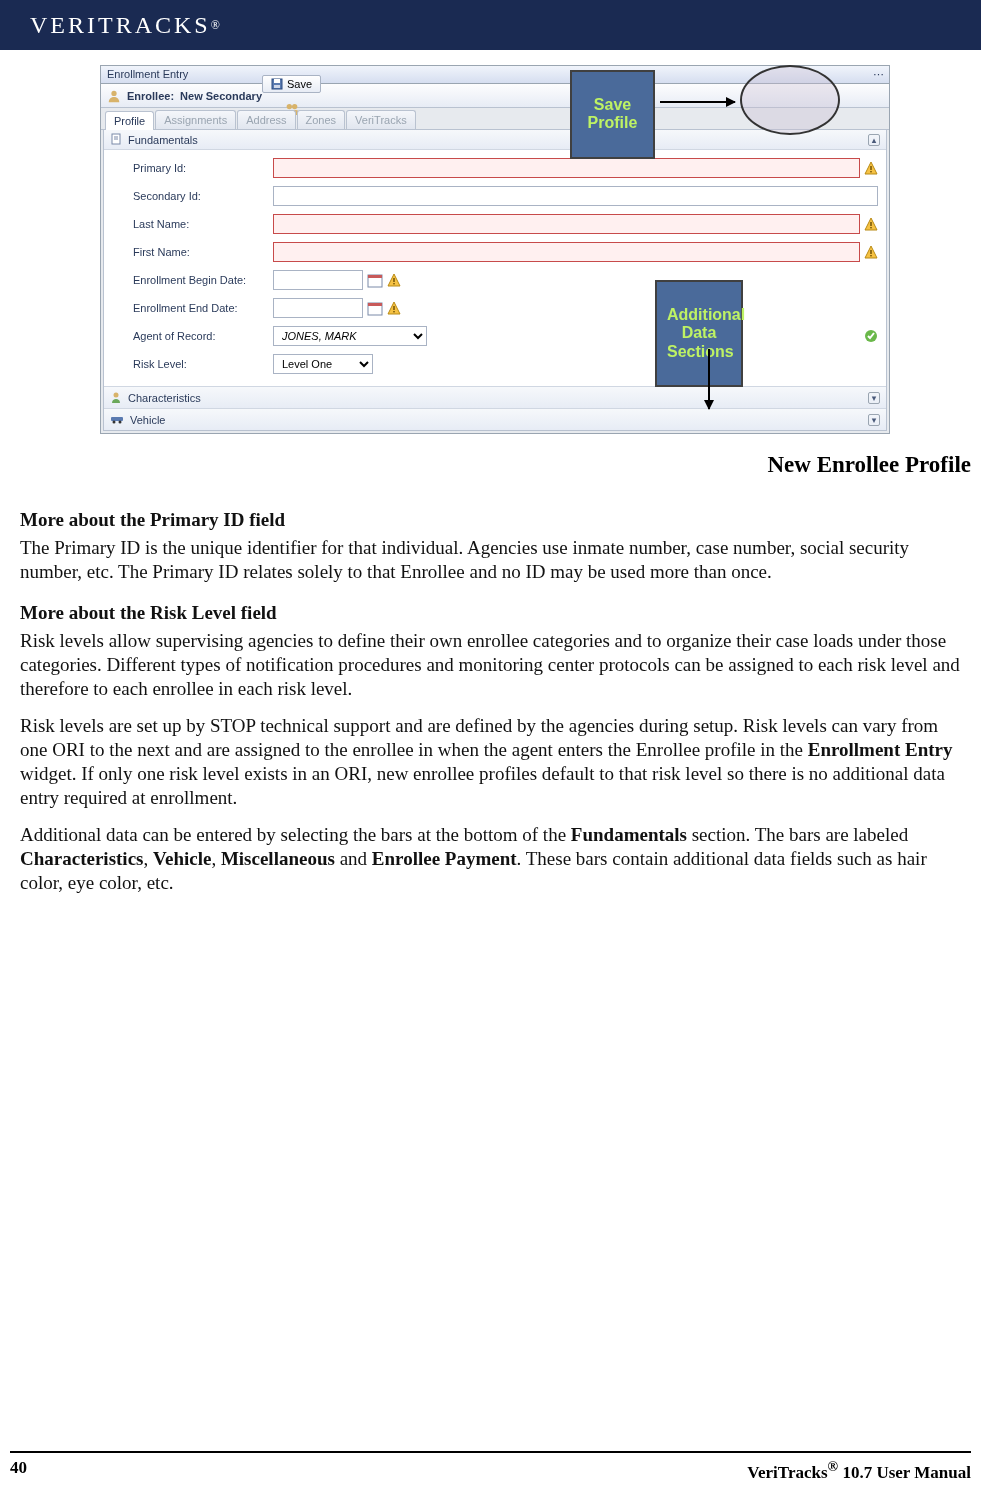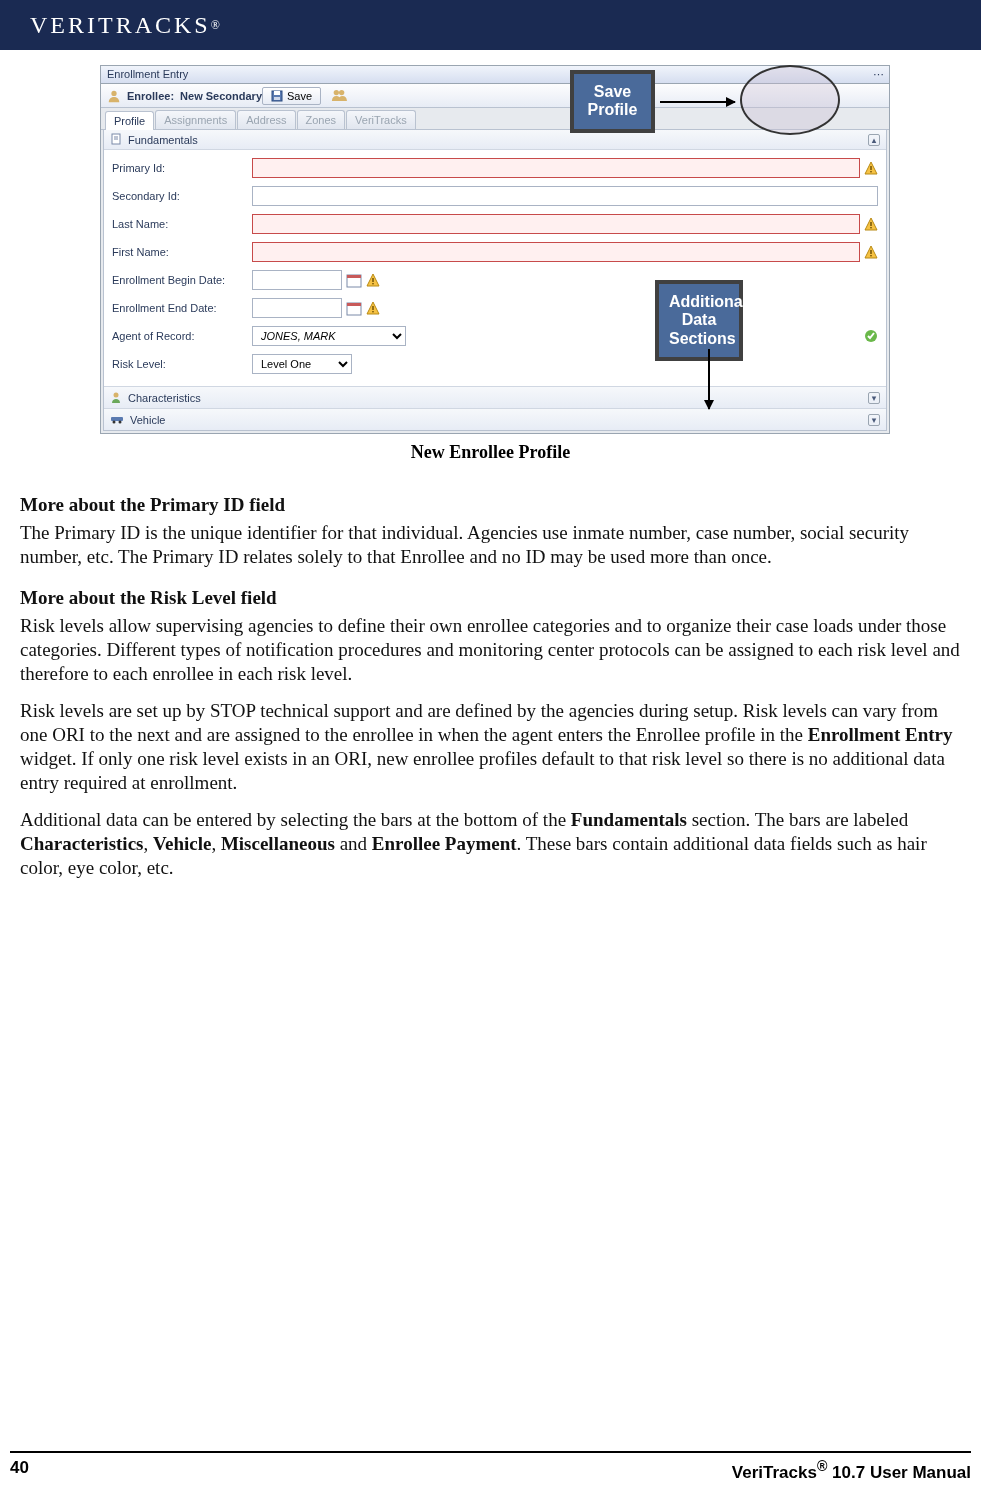--- a/index.html
+++ b/index.html
@@ -19,59 +19,59 @@
   .save-btn { display:flex; align-items:center; gap:4px; border:1px solid #a9b3c4; background:linear-gradient(#fff,#e7ecf5); padding:2px 8px; font-size:11px; border-radius:2px;}
   .disk-icon { width:12px; height:12px; display:inline-block;}
   .people-icon { width:16px; height:14px; display:inline-block;}
   .tabs { display:flex; gap:0; padding: 2px 4px 0 4px; background:#e7eaee; border-bottom:1px solid #b9c2d0;}
   .tab { font-size:11px; padding:3px 8px; border:1px solid #b9c2d0; border-bottom:none; background:linear-gradient(#f4f6fa,#e1e6ef); color:#9aa5b1; border-radius:3px 3px 0 0; margin-right:1px;}
   .tab.active { background:#fff; color:#2a3a5a; position:relative; top:1px;}
   .panel { background:#fff; border:1px solid #b9c2d0; border-top:none; margin:0 2px 2px 2px;}
   .section-bar { height:20px; background:linear-gradient(#f6f8fb,#e7ecf5); border-bottom:1px solid #d0d7e2; font-size:11px; color:#2a3a5a; display:flex; align-items:center; justify-content:space-between; padding:0 6px;}
   .section-bar .lbl { display:flex; align-items:center; gap:6px;}
   .collapse-icon { width:12px; height:12px; border:1px solid #9aa5b1; border-radius:2px; font-size:9px; line-height:10px; text-align:center; color:#4a5a7a;}
-  .form-body { padding: 4px 8px 8px 8px; }
+  .form-body { padding: 4px 8px 8px 8px; margin-left: 21px; }
   .form-row { display:flex; align-items:center; height:28px; border-bottom:1px dotted transparent;}
   .form-row .flabel { width: 140px; font-size:11px; color:#2a3a5a;}
   .form-row .finput { flex:1; display:flex; align-items:center; gap:4px;}
   .tinput { height:20px; border:1px solid #a9b3c4; background:#fff; font-size:11px; padding:2px 4px;}
   .tinput.req { border:1px solid #c74a4a; background:#fff0f0;}
   .w-full { flex:1; }
   .w-date { width:90px; }
   .w-sel-m { width:154px;font-style:italic; }
   .w-sel-s { width:100px; }
   .cal-icon { width:16px; height:16px; display:inline-block;}
   .warn-icon { width:14px; height:14px; display:inline-block;}
   .ok-icon { width:14px; height:14px; display:inline-block;}
   .right-icon { margin-left:auto; }
   
   .collapsed-bar { height:22px; background:linear-gradient(#f6f8fb,#e7ecf5); border-top:1px solid #d0d7e2; font-size:11px; color:#2a3a5a; display:flex; align-items:center; justify-content:space-between; padding:0 6px;}
   .collapsed-bar .lbl { display:flex; align-items:center; gap:6px;}
   
-  .callout { position:absolute; background:#4a6a9a; border:4px solid #404040; color:#ffffff; font-weight:bold; font-size:16px; text-align:center; padding:9px 10px; line-height:1.15;}
+  .callout { position:absolute; background:#4a6a9a; border:2px solid #404040; color:#bef264; font-weight:bold; font-size:16px; text-align:center; padding:24px 10px; line-height:1.15;}
   .c1 { left:470px; top:5px; width:85px;}
   .c2 { left:555px; top:215px; width:88px;}
   .circle { position:absolute; border:2px solid #333; border-radius:50%; background:rgba(200,190,210,0.35);}
   .circ1 { left:640px; top:0px; width:100px; height:70px;}
   .arrow-line { position:absolute; background:#000; height:2px;}
   .arrow-line::after{ content:''; position:absolute; right:-1px; top:-4px; border-left:10px solid #000; border-top:5px solid transparent; border-bottom:5px solid transparent;}
   .a1 { left:560px; top:36px; width:75px;}
   .arrow-vert { position:absolute; background:#000; width:2px;}
   .arrow-vert::after{ content:''; position:absolute; bottom:-1px; left:-4px; border-top:10px solid #000; border-left:5px solid transparent; border-right:5px solid transparent;}
   .a2 { left:608px; top:284px; height:60px;}
   
-  .caption { text-align:center; font-family:"Times New Roman",serif; font-weight:bold; font-size:18px; margin:8px 0 30px 0;}
+  .caption { text-align:right; font-family:"Times New Roman",serif; font-weight:bold; font-size:23px; margin:18px 0 30px 0;}
   
   .body-text { padding: 0 10px; font-family:"Times New Roman",serif; font-size:19px; color:#111; line-height:1.25;}
   .h { font-weight:bold; font-size:19px; margin: 18px 0 4px 0;}
   .p { margin: 4px 0 14px 0;}
   .p b { font-weight:bold;}
   
   .footer-line { position:absolute; left:10px; right:10px; bottom:42px; border-top:2px solid #000;}
-  .footer { position:absolute; left:10px; right:10px; bottom:12px; display:flex; justify-content:space-between; font-family:Liberation Sans, sans-serif; font-size:17px; font-weight:bold;}
+  .footer { position:absolute; left:10px; right:10px; bottom:12px; display:flex; justify-content:space-between; font-family:Liberation Serif, serif; font-size:17px; font-weight:bold;}
 </style>
 </head>
 <body>
 
 <div class="page">
   <div class="header-bar">
     <span>VERITRACKS</span>
       <sup>®</sup>
   </div>
 
@@ -93,21 +93,21 @@
           <div class="left">
             <span class="person-icon">
               <svg viewBox="0 0 16 16">
                   <circle cx="8" cy="5" r="3" fill="#d8b36a"></circle>
                   <path d="M2 15c0-4 3-6 6-6s6 2 6 6" fill="#d8b36a"></path>
                 </svg>
             </span>
             <b>Enrollee:</b>
             <b>New Secondary</b>
           </div>
-          <div style="display:flex; align-items:center; gap:10px;">
+          <div style="display:flex; align-items:center; gap:10px;flex-direction:column;">
             <button class="save-btn">
               <span class="disk-icon"><svg viewBox="0 0 12 12">
                     <rect x="1" y="1" width="10" height="10" fill="#5a7ab0" stroke="#2a4a80"></rect>
                     <rect x="3" y="1" width="6" height="4" fill="#fff"></rect>
                     <rect x="3" y="7" width="6" height="3" fill="#cfd8ea"></rect>
                   </svg></span>
               <span>Save</span>
             </button>
             <span class="people-icon">
               <svg viewBox="0 0 18 14">

